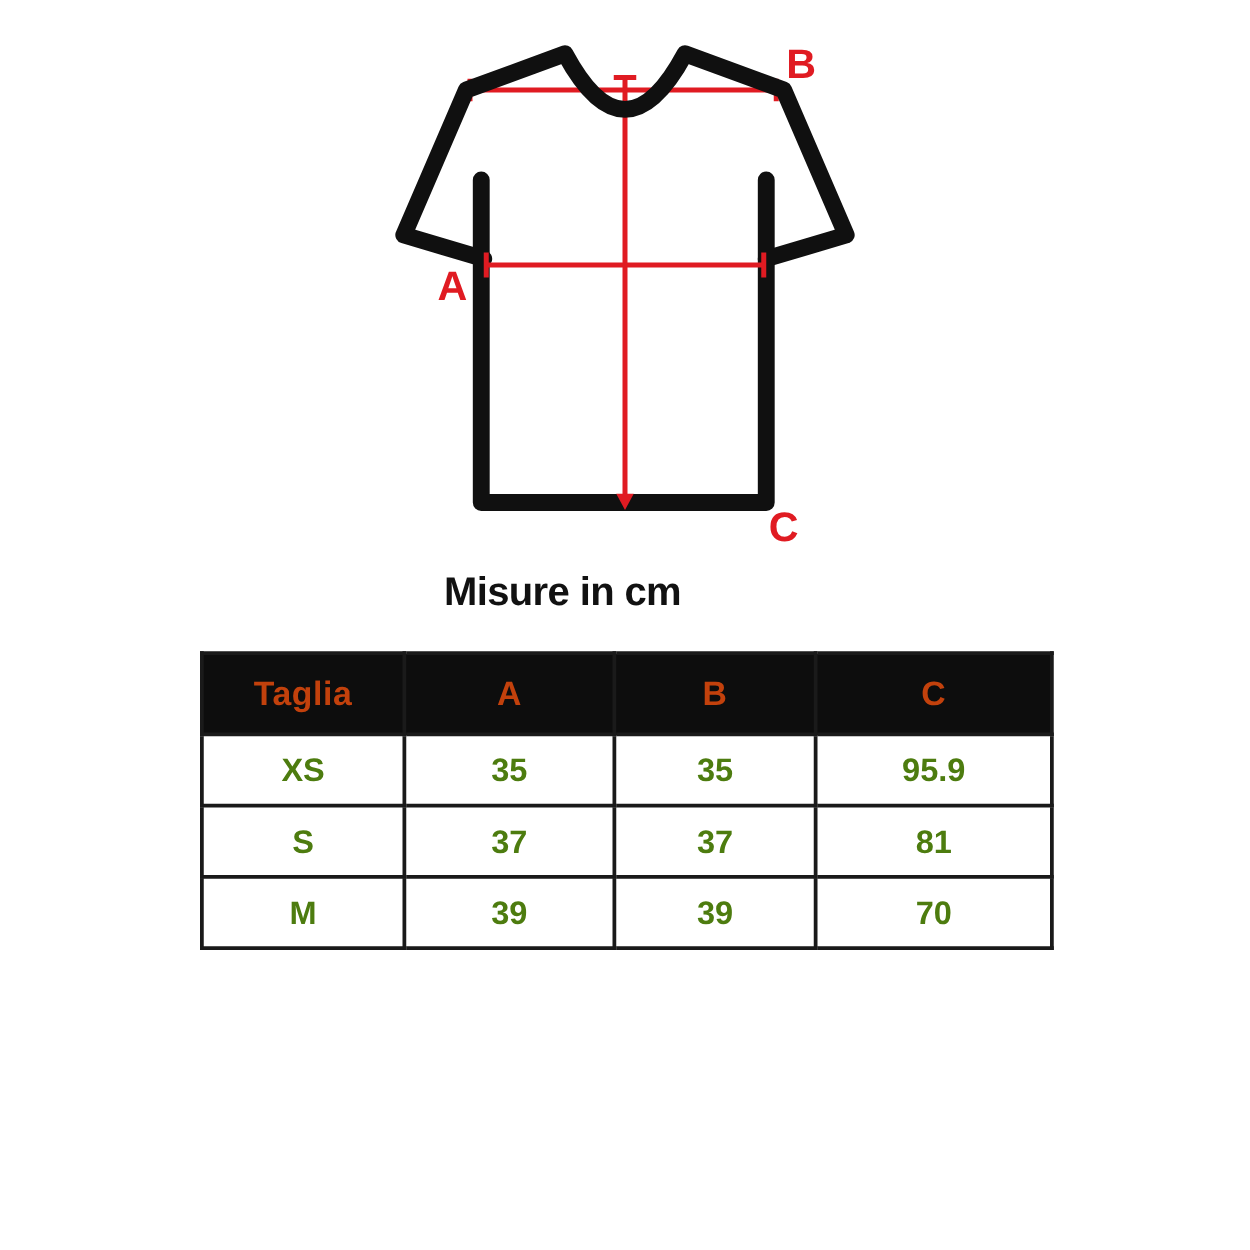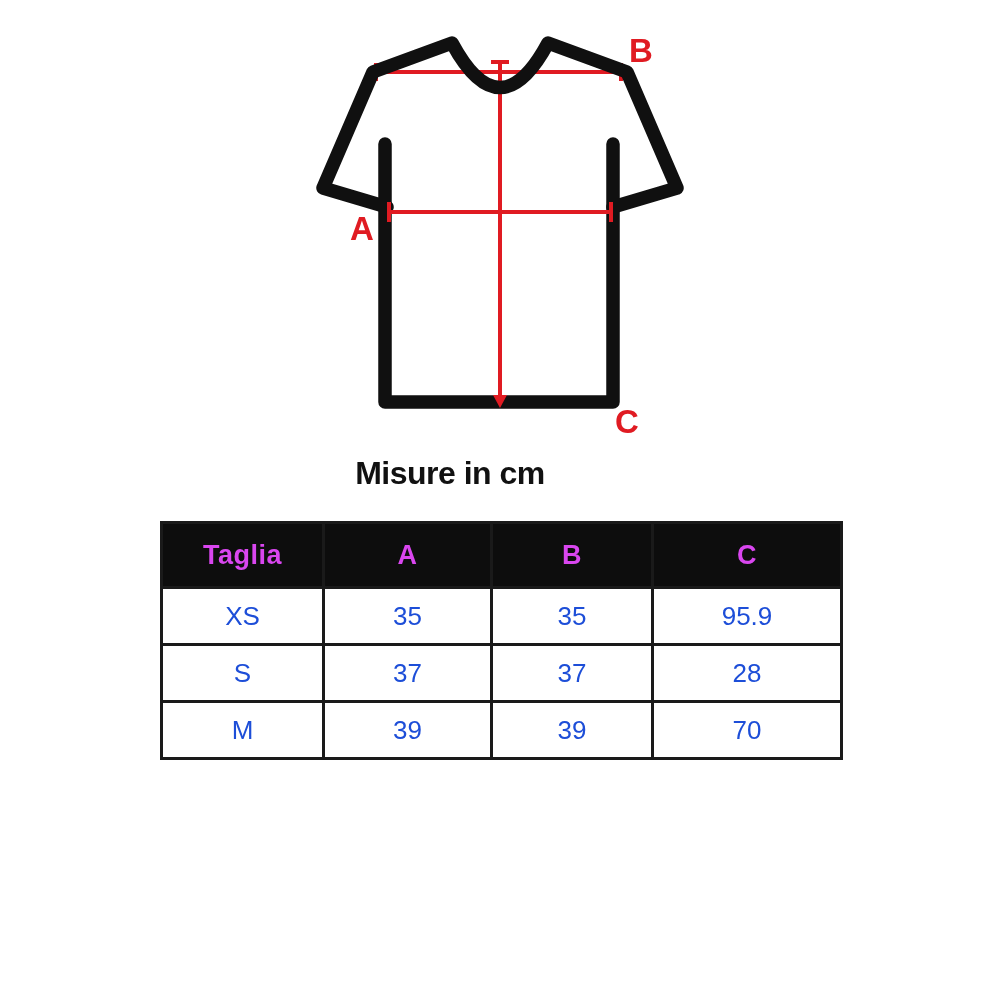--- a/index.html
+++ b/index.html
@@ -67,32 +67,32 @@
   }
   table.size-table th,
   table.size-table td {
     border: 3px solid #1a1a1a;
     text-align: center;
     vertical-align: middle;
     padding: 0;
   }
   table.size-table thead th {
     background: #0d0d0d;
-    color: #d946ef;
+    color: #c2410c;
     height: 62px;
     font-size: 27px;
     font-weight: bold;
     letter-spacing: 0.5px;
   }
   table.size-table tbody td {
     background: #ffffff;
-    color: #1d4ed8;
+    color: #4d7c0f;
     height: 54px;
     font-size: 26px;
-    font-weight: normal;
+    font-weight: bold;
   }
 </style>
 </head>
 <body>
 
 <div class="page">
 
   <svg class="diagram-svg" viewBox="0 0 1000 460" xmlns="http://www.w3.org/2000/svg">
 
     <g>
@@ -141,21 +141,21 @@
       <tr>
         <td>XS</td>
         <td>35</td>
         <td>35</td>
         <td>95.9</td>
       </tr>
       <tr>
         <td>S</td>
         <td>37</td>
         <td>37</td>
-        <td>28</td>
+        <td>81</td>
       </tr>
       <tr>
         <td>M</td>
         <td>39</td>
         <td>39</td>
         <td>70</td>
       </tr>
     </tbody>
   </table>
 

